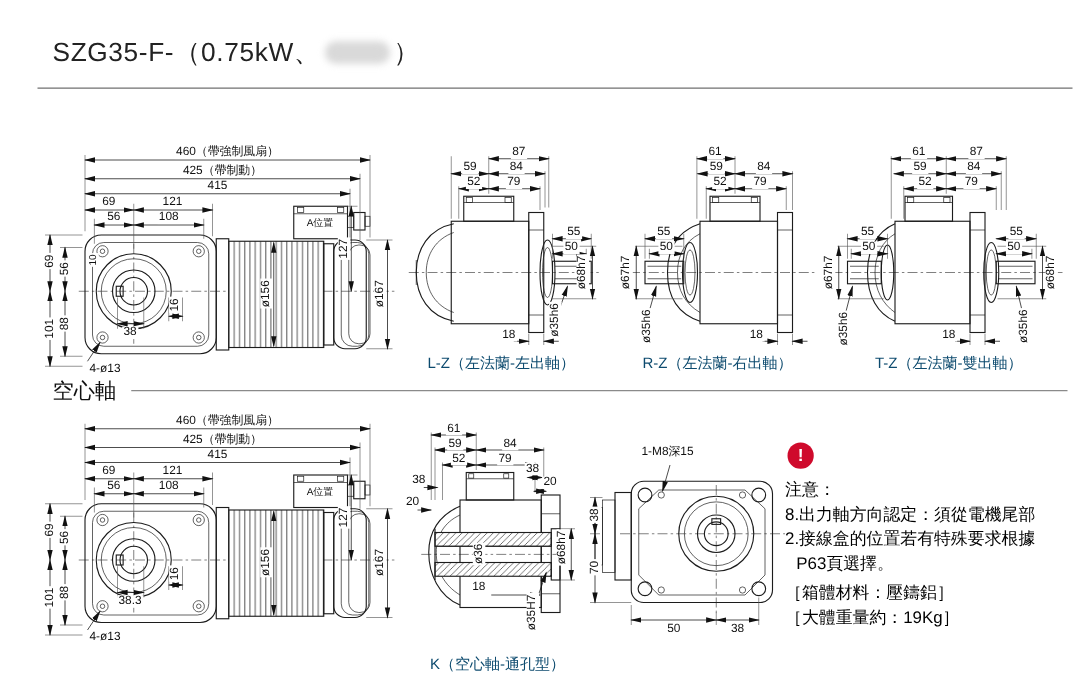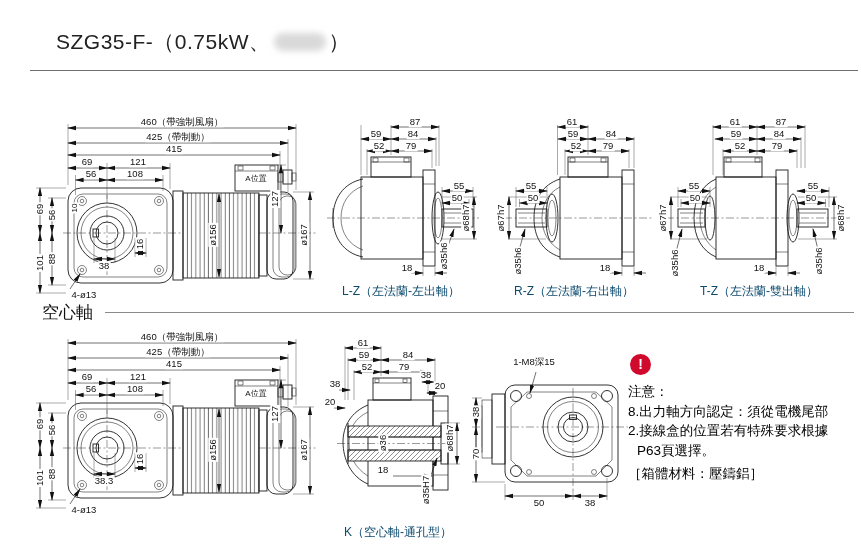--- a/index.html
+++ b/index.html
@@ -12,21 +12,21 @@
   .sf{stroke:#1c1c1c;stroke-width:0.9}
   .dim{stroke:#111;stroke-width:0.6;fill:none;marker-start:url(#arw);marker-end:url(#arw)}
   .ldr{stroke:#111;stroke-width:0.6;fill:none;marker-end:url(#arw)}
   .ext{stroke:#555;stroke-width:0.5}
   .cl{stroke:#333;stroke-width:0.5;stroke-dasharray:8 2.5 2 2.5;fill:none}
   .lbl,.lblv{position:absolute;font-size:9.5px;line-height:1;color:#111;background:#fff;
              padding:0 1px;white-space:nowrap;transform:translate(-50%,-50%)}
   .lblv{transform:translate(-50%,-50%) rotate(-90deg)}
   .sm{font-size:8px}
   .cap{position:absolute;transform:translate(-50%,-50%);font-size:12px;white-space:nowrap;color:#0c4a6e}
-  .title{position:absolute;left:56px;top:28px;font-size:21px;color:#222;letter-spacing:.5px}
+  .title{position:absolute;left:42px;top:28px;font-size:21px;color:#222;letter-spacing:.5px}
   .blob{display:inline-block;width:52px;height:18px;background:#d9d9d9;border-radius:9px;
         filter:blur(3px);vertical-align:-2px;margin:0 3px}
   .hr{position:absolute;left:30px;top:70px;width:828px;height:1px;background:#707070}
   .subtitle{position:absolute;left:42px;top:80px;font-size:17px;color:#111}
   .subtitle .shaft{margin-left:30px}
   .section2{position:absolute;left:42px;top:301px;width:812px;display:flex;align-items:center;
             font-size:17px;color:#111}
   .section2 .rule{flex:1;height:1px;background:#8a8a8a;margin-left:12px}
   .notes{position:absolute;left:622px;top:352px;width:238px;color:#000}
   .warn{position:absolute;left:8px;top:2px;width:21px;height:21px;border-radius:50%;
@@ -528,16 +528,17 @@
 </div>
 
 <div class="notes">
   <div class="warn">!</div>
   <div class="ntext">
     <div>注意：</div>
     <div>8.出力軸方向認定：須從電機尾部</div>
     <div>2.接線盒的位置若有特殊要求根據</div>
     <div class="ind">P63頁選擇。</div>
     <div class="gap">［箱體材料：壓鑄鋁］</div>
+    <div>［大體重量約：19Kg］</div>
   </div>
 </div>
 
 </div>
 
 </body></html>

